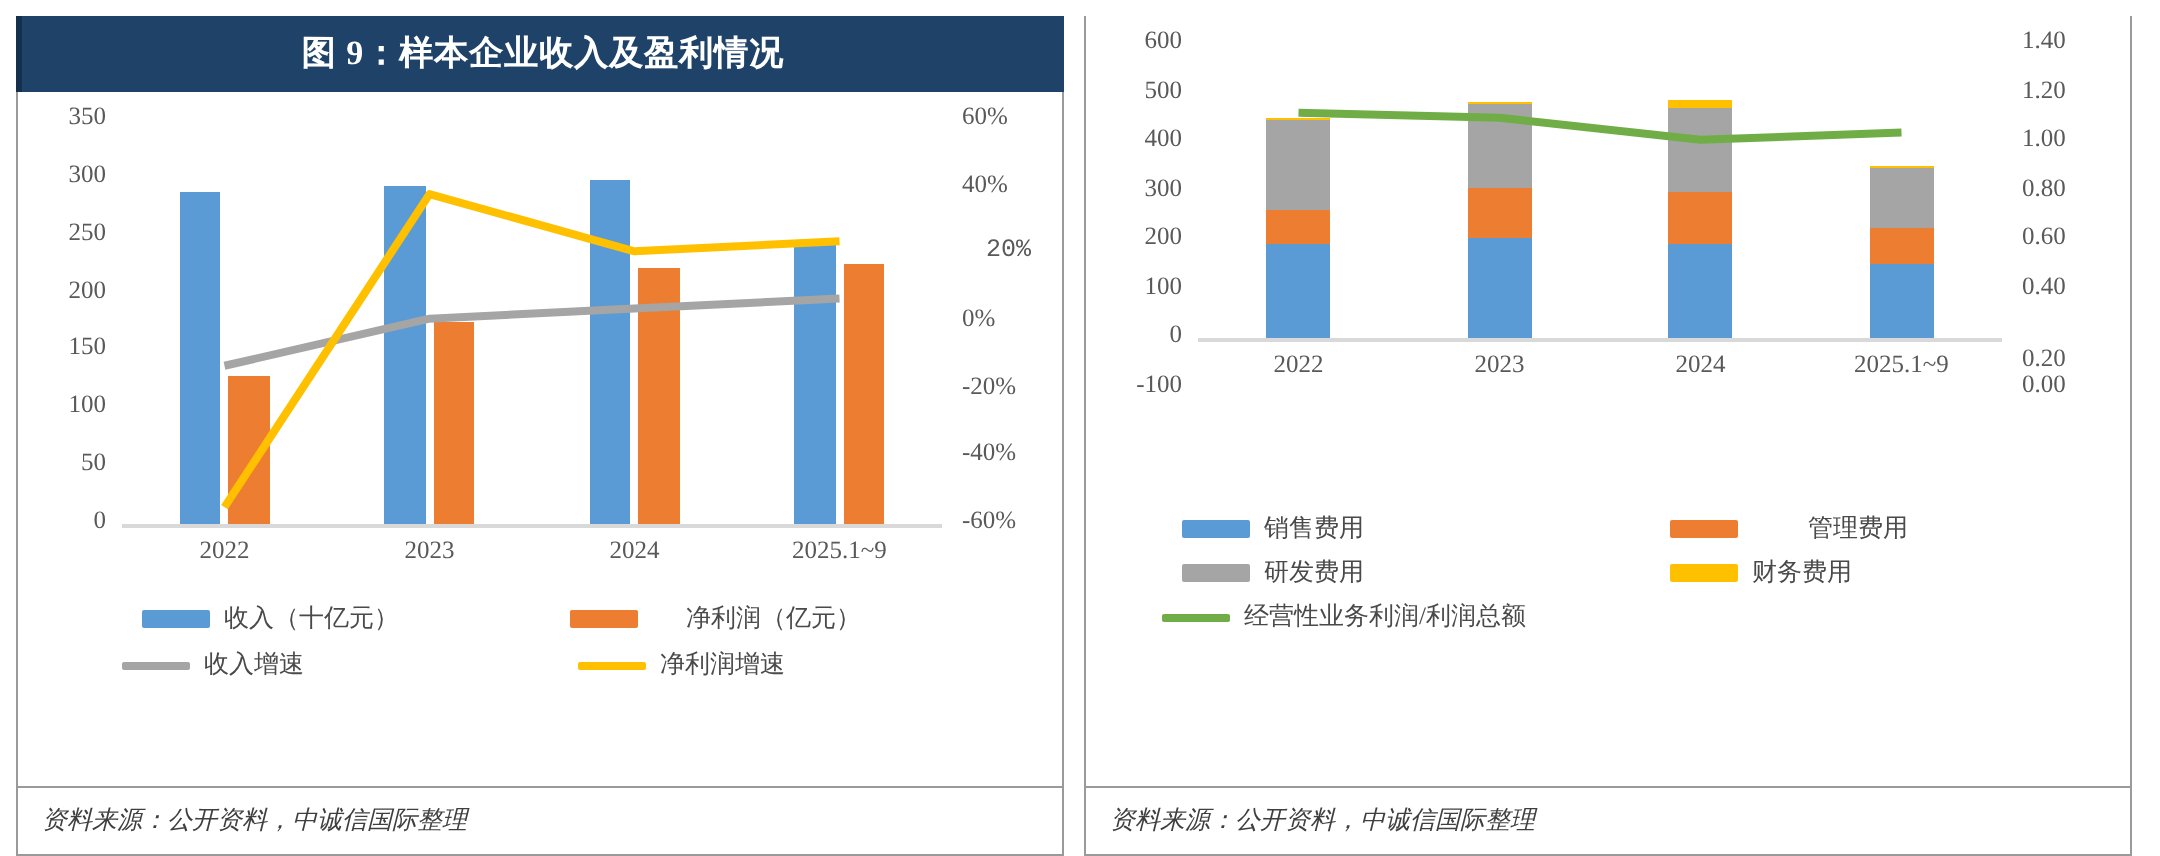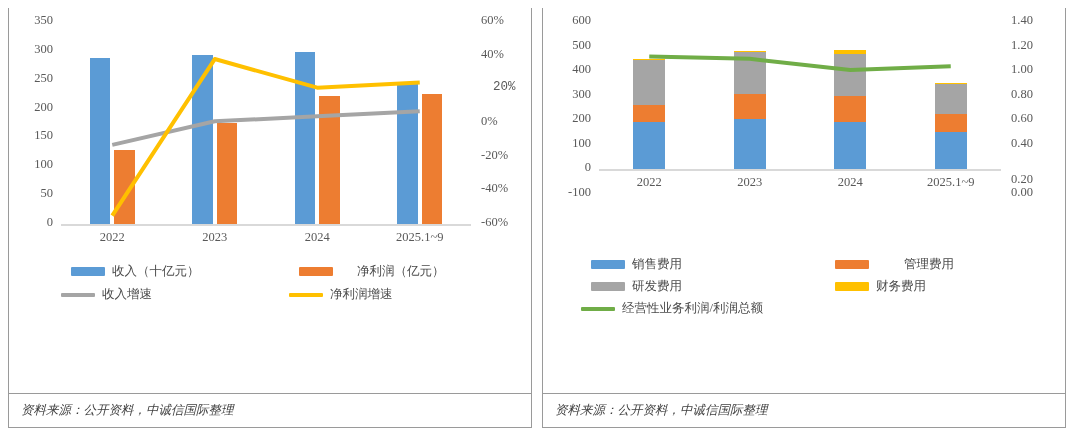--- a/index.html
+++ b/index.html
@@ -38,20 +38,21 @@
     font-size:12.5px;font-style:italic;color:#3f3f3f;
   }
   svg{position:absolute;left:0;top:0;overflow:visible;}
 </style>
 </head>
 <body>
 
 <div class="page">
 
   <div class="panel">
+    <div class="panel-title">图 9：样本企业收入及盈利情况</div>
     <div class="panel-body">
       <div class="chart-area" id="chart-left">
           <div class="axis-label ylab-left" style="left: 0px; width: 44px; top: 207px;">0</div>
           <div class="axis-label ylab-left" style="left: 0px; width: 44px; top: 178.143px;">50</div>
           <div class="axis-label ylab-left" style="left: 0px; width: 44px; top: 149.286px;">100</div>
           <div class="axis-label ylab-left" style="left: 0px; width: 44px; top: 120.429px;">150</div>
           <div class="axis-label ylab-left" style="left: 0px; width: 44px; top: 91.5714px;">200</div>
           <div class="axis-label ylab-left" style="left: 0px; width: 44px; top: 62.7143px;">250</div>
           <div class="axis-label ylab-left" style="left: 0px; width: 44px; top: 33.8571px;">300</div>
           <div class="axis-label ylab-left" style="left: 0px; width: 44px; top: 5px;">350</div>
@@ -78,21 +79,21 @@
           <div class="axis-label xlab" style="left: 52px; width: 102.5px; top: 222px;">2022</div>
           <div class="axis-label xlab" style="left: 154.5px; width: 102.5px; top: 222px;">2023</div>
           <div class="axis-label xlab" style="left: 257px; width: 102.5px; top: 222px;">2024</div>
           <div class="axis-label xlab" style="left: 359.5px; width: 102.5px; top: 222px;">2025.1~9</div>
         </div>
       <div id="legend-left">
           <div class="legend-row" style="left: 62px; top: 255px;">
             <span class="swatch" style="background: rgb(91, 155, 213);"></span>
             <span>收入（十亿元）</span>
           </div>
-          <div class="legend-row" style="left: 290px; top: 255px; gap: 24px;">
+          <div class="legend-row" style="left: 276px; top: 255px; gap: 24px;">
             <span class="swatch" style="background: rgb(237, 125, 49);"></span>
             <span>净利润（亿元）</span>
           </div>
           <div class="legend-row" style="left: 52px; top: 278px;">
             <span class="swatch line" style="background: rgb(165, 165, 165);"></span>
             <span>收入增速</span>
           </div>
           <div class="legend-row" style="left: 280px; top: 278px;">
             <span class="swatch line" style="background: rgb(255, 192, 0);"></span>
             <span>净利润增速</span>

